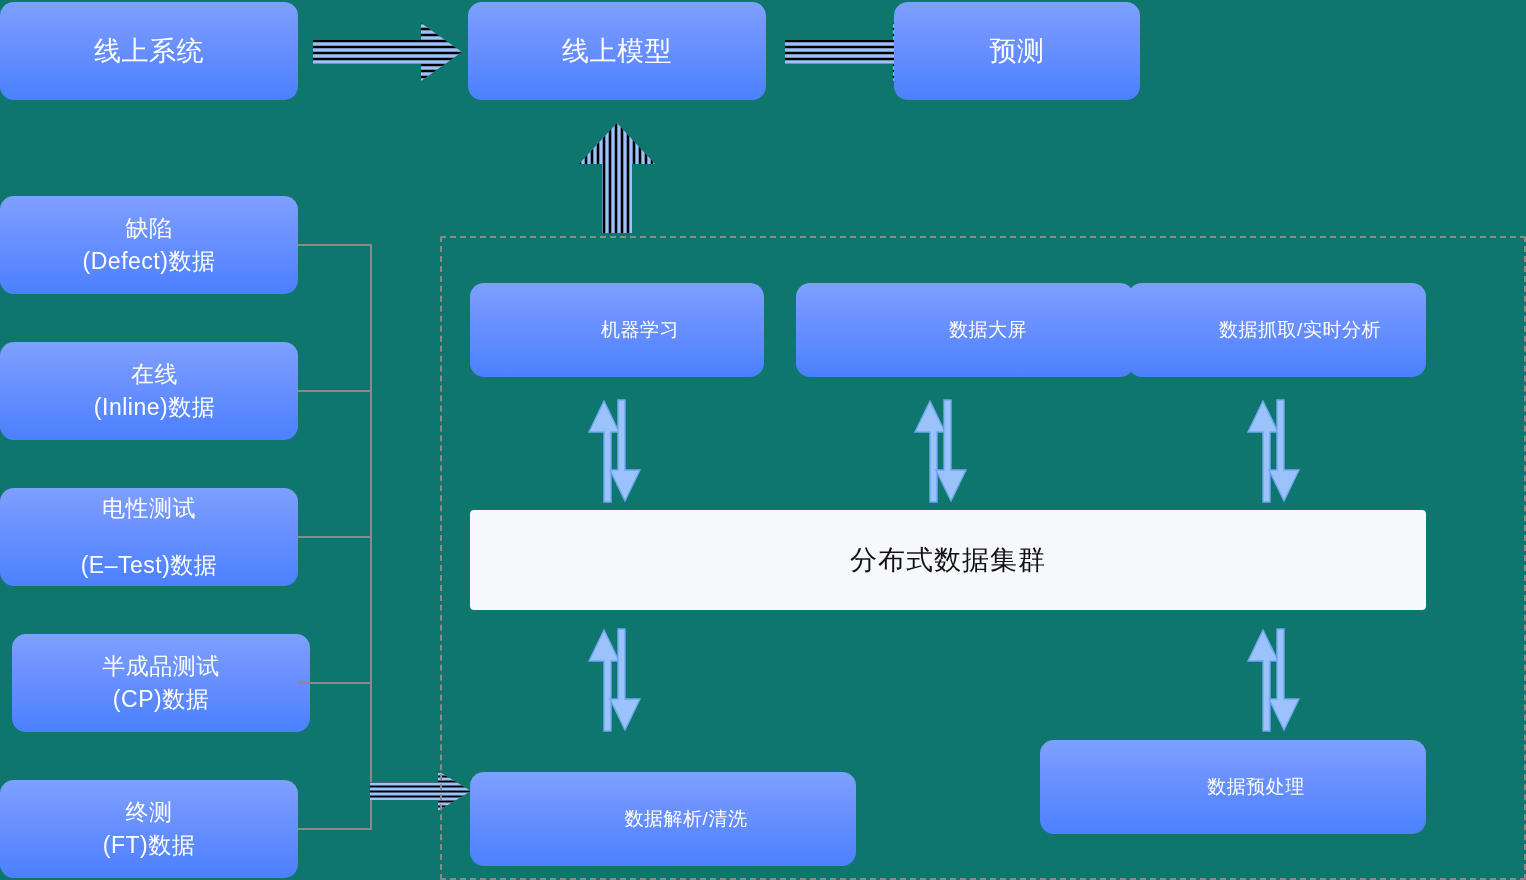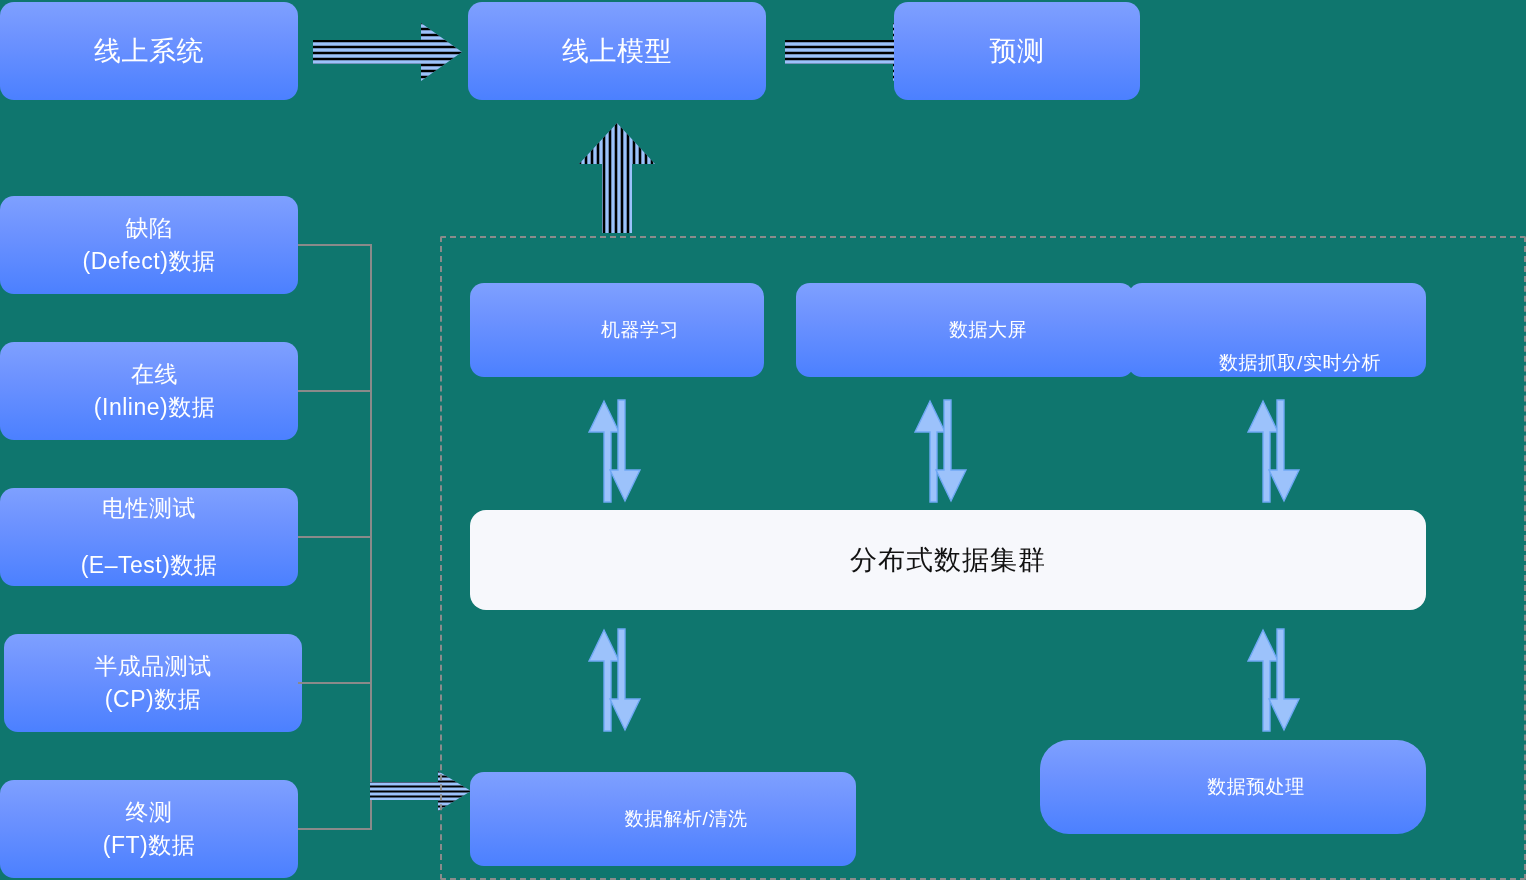--- a/index.html
+++ b/index.html
@@ -33,21 +33,21 @@
     user-select: none;
   }
   .node .ln { display: block; white-space: nowrap; }
   .node.big   { font-size: 27px; }
   .node.mid   { font-size: 19px; padding-left: 46px; }
   .node.small { font-size: 23px; }
 
   
   .node-light {
     position: absolute;
-    border-radius: 16px;
+    border-radius: 4px;
     background: #F7F8FC;
     color: #111111;
     display: flex;
     align-items: center;
     justify-content: center;
     font-size: 27px;
     letter-spacing: 1px;
     user-select: none;
   }
 
@@ -172,21 +172,21 @@
   <div class="node small" style="left:0px; top:342px; width:298px; height:98px;padding-left:11px;">
     <span class="ln">在线</span>
     <span class="ln">(Inline)数据</span>
   </div>
 
   <div class="node small" style="left:0px; top:488px; width:298px; height:98px;gap:24px;">
     <span class="ln">电性测试</span>
     <span class="ln">(E–Test)数据</span>
   </div>
 
-  <div class="node small" style="left:4px; top:634px; width:298px; height:98px;">
+  <div class="node small" style="left:12px; top:634px; width:298px; height:98px;">
     <span class="ln">半成品测试</span>
     <span class="ln">(CP)数据</span>
   </div>
 
   <div class="node small" style="left:0px; top:780px; width:298px; height:98px;">
     <span class="ln">终测</span>
     <span class="ln">(FT)数据</span>
   </div>
 
   <div class="gline" style="left:298px; top:244px; width:74px; height:2px;"></div>
@@ -226,21 +226,21 @@
   <div class="dashed-area" style="left:440px; top:236px; width:1086px; height:644px;"></div>
 
   <div class="node mid" style="left:470px; top:283px; width:294px; height:94px;">
     <span class="ln">机器学习</span>
   </div>
 
   <div class="node mid" style="left:796px; top:283px; width:338px; height:94px;">
     <span class="ln">数据大屏</span>
   </div>
 
-  <div class="node mid" style="left:1128px; top:283px; width:298px; height:94px;justify-content:flex-end;">
+  <div class="node mid" style="left:1128px; top:283px; width:298px; height:94px;">
     <span class="ln">数据抓取/实时分析</span>
   </div>
 
   <div class="arrow" style="left:587px; top:399px; width:62px; height:104px;">
     <svg width="62" height="104" viewBox="0 0 62 104">
       <polygon points="17,103 17,33 2,33 17,2 32,33 24,33 24,103" fill="#9CC2FB" stroke="#6FA8F5" stroke-width="1.4"></polygon>
       <polygon points="38,1 38,71 53,71 38,102 23,71 31,71 31,1" fill="#9CC2FB" stroke="#6FA8F5" stroke-width="1.4"></polygon>
     </svg>
   </div>
 
@@ -273,17 +273,17 @@
     <svg width="62" height="104" viewBox="0 0 62 104">
       <polygon points="17,103 17,33 2,33 17,2 32,33 24,33 24,103" fill="#9CC2FB" stroke="#6FA8F5" stroke-width="1.4"></polygon>
       <polygon points="38,1 38,71 53,71 38,102 23,71 31,71 31,1" fill="#9CC2FB" stroke="#6FA8F5" stroke-width="1.4"></polygon>
     </svg>
   </div>
 
   <div class="node mid" style="left:470px; top:740px; width:386px; height:94px;margin-top:32px;">
     <span class="ln">数据解析/清洗</span>
   </div>
 
-  <div class="node mid" style="left:1040px; top:740px; width:386px; height:94px;border-radius:29px;">
+  <div class="node mid" style="left:1040px; top:740px; width:386px; height:94px;">
     <span class="ln">数据预处理</span>
   </div>
 
 </div>
 
 </body></html>

